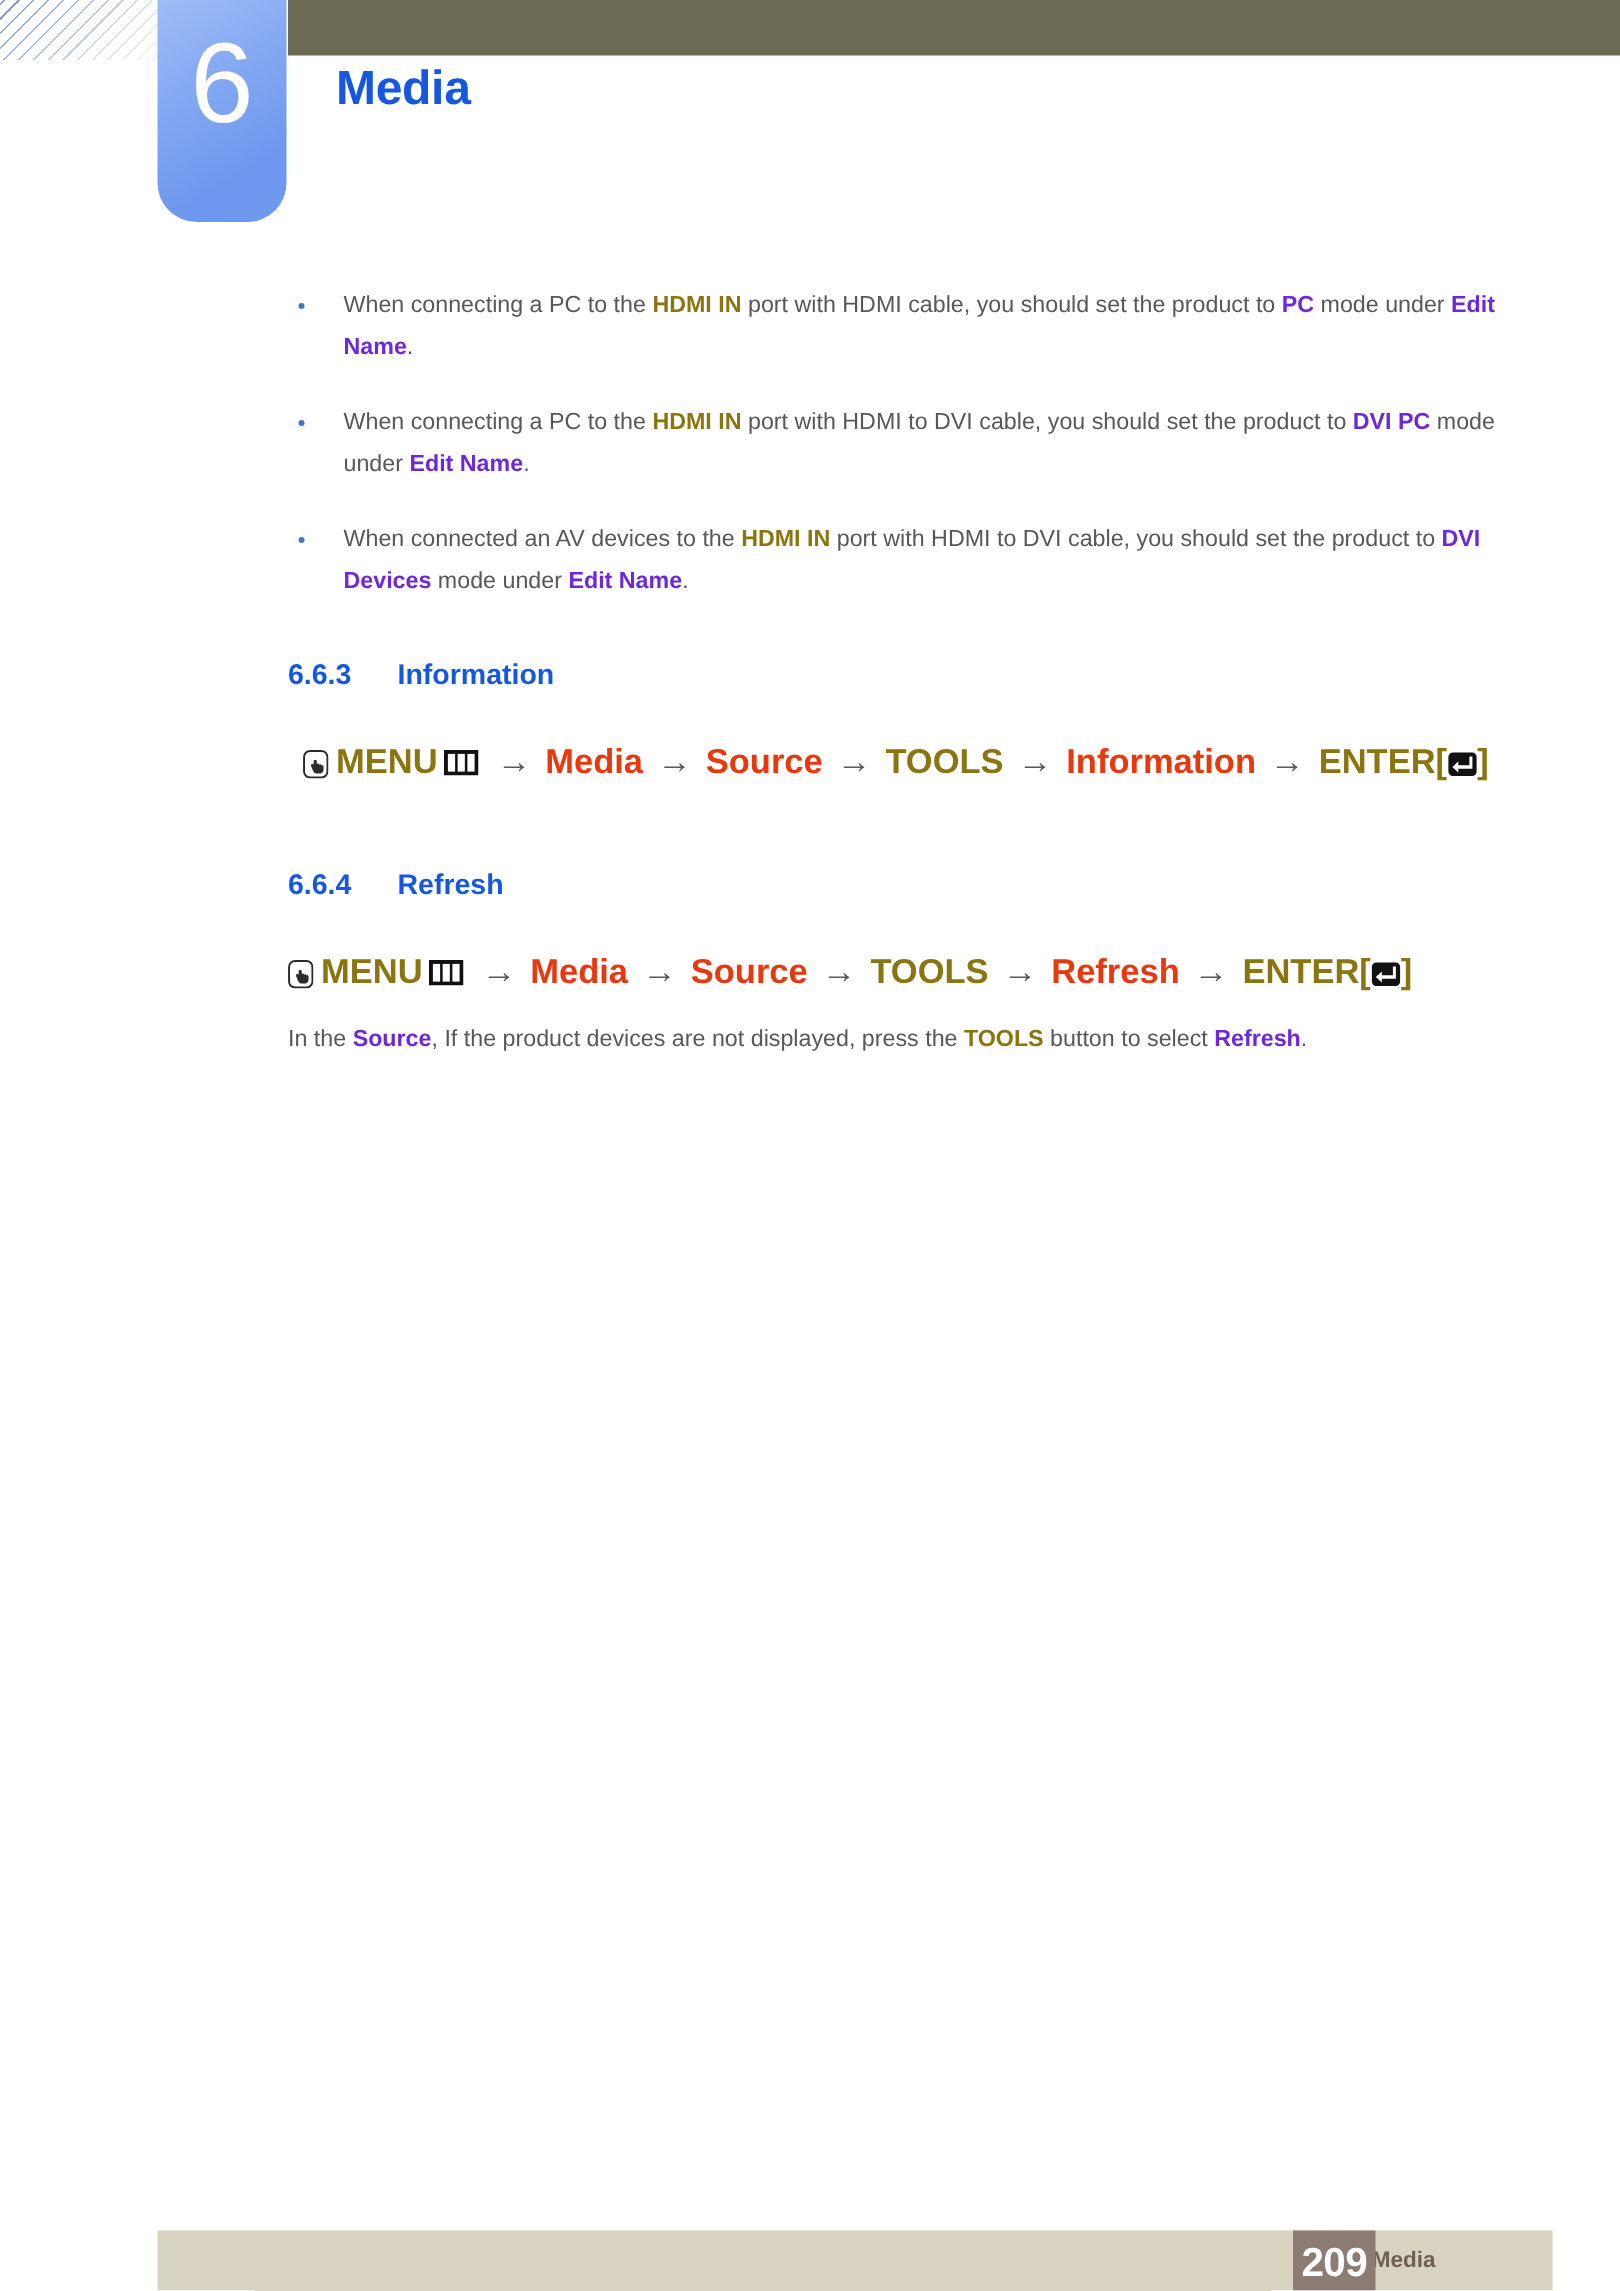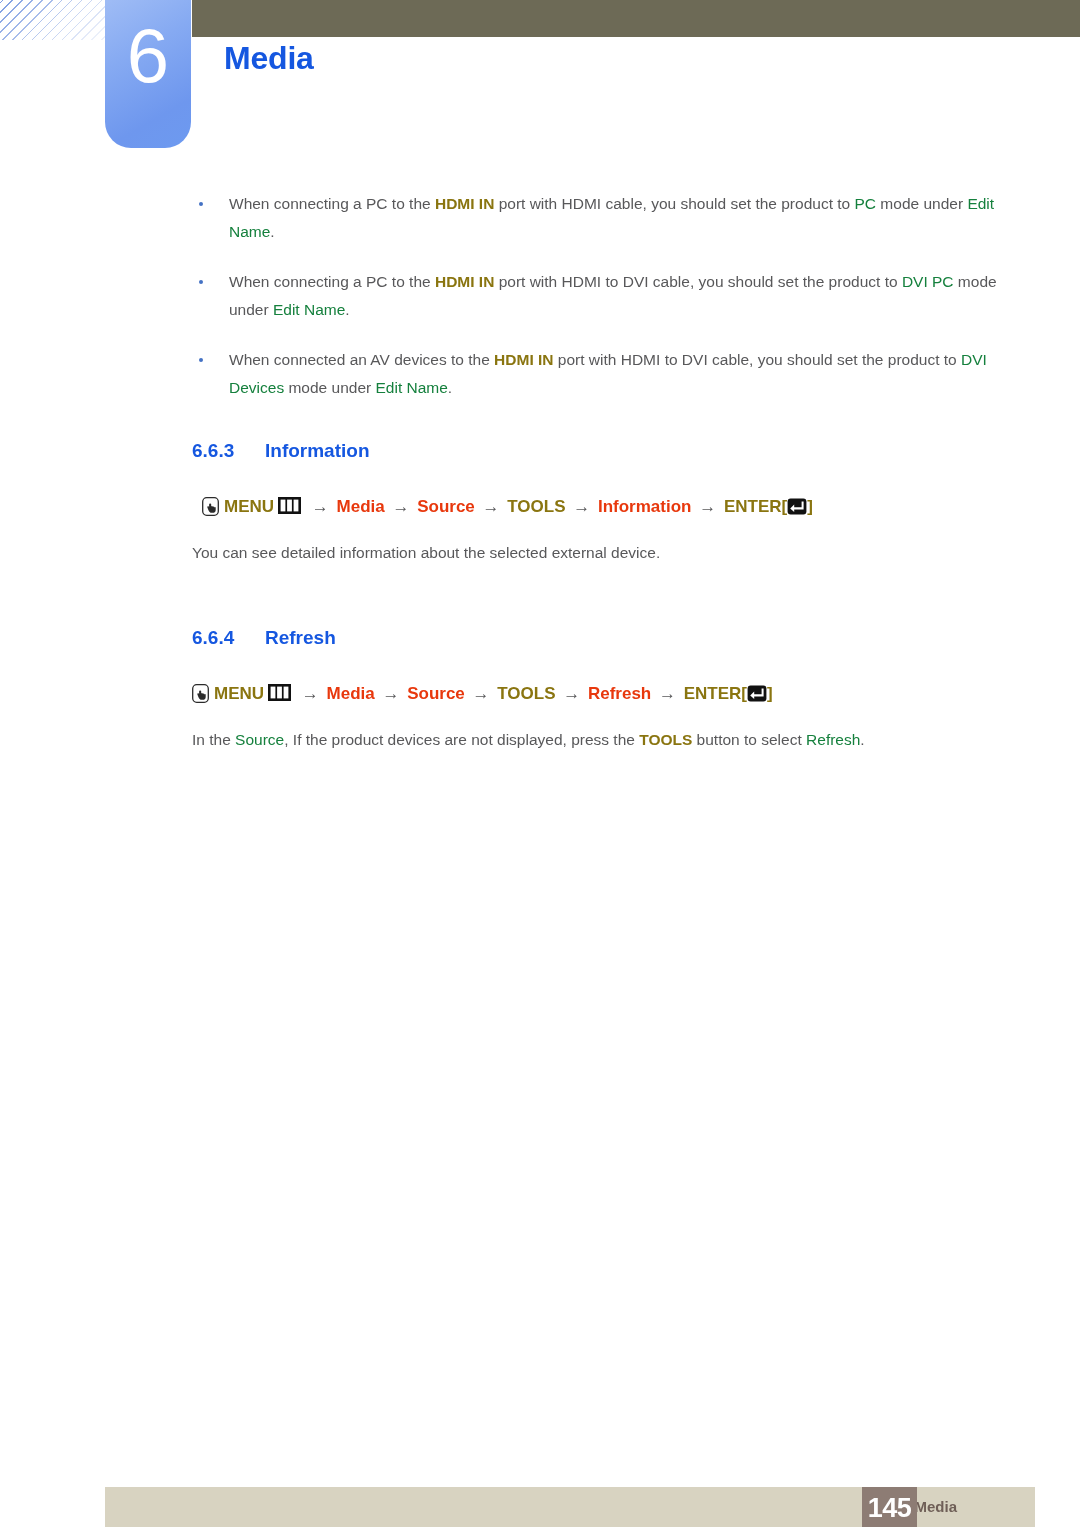--- a/index.html
+++ b/index.html
@@ -80,37 +80,37 @@
   }
   .bullet-item .dot {
     position: absolute;
     left: 199px;
     top: 12px;
     width: 4px; height: 4px;
     background: #4472c4;
     border-radius: 50%;
   }
 
-  .hl-red   { color: #15803d; font-weight: normal; }
+  .hl-red   { color: #6d28d9; font-weight: bold; }
   .hl-olive { color: #8a7510; font-weight: bold; }
 
   h3.section-head {
     margin: 0;
     padding: 0;
     position: relative;
     font-size: 19px;
     font-weight: bold;
     color: #1557e0;
     line-height: 26px;
   }
   h3.section-head .num { position: absolute; left: 0; }
   h3.section-head .txt { position: absolute; left: 73px; }
 
   .menu-path {
-    font-size: 17px;
+    font-size: 23px;
     line-height: 26px;
     font-weight: bold;
     white-space: nowrap;
   }
   .menu-path .olive { color: #8a7510; }
   .menu-path .red   { color: #e8380d; }
   .menu-path .arrow { color: #58585a; font-weight: normal; padding: 0 3px; }
 
   .para {
     font-size: 15.5px;
@@ -194,21 +194,20 @@
               <path d="M7.1 12.9 L7.1 7.6 q0-1.15 1.05-1.15 q1.05 0 1.05 1.15 L9.2 9.5 q0.25-0.7 0.95-0.55 q0.65 0.15 0.65 0.95 q0.3-0.55 0.9-0.4 q0.6 0.15 0.6 0.9 q0.3-0.45 0.85-0.3 q0.55 0.15 0.55 0.85 L13.7 13.2 q0 1.9-1.7 2.5 L8.6 15.7 q-1.5-0.5-2-2.1 L5.4 10.6 q-0.35-0.95 0.5-1.35 q0.85-0.35 1.2 0.6 Z" fill="#2b2b2b"></path>
             </svg></span><span class="olive">MENU</span><span class="ic-menu"><svg viewBox="0 0 23 17" width="23" height="17">
               <rect x="0" y="0" width="23" height="17" fill="#111"></rect>
               <rect x="2.6" y="2.6" width="4.8" height="11.8" fill="#fff"></rect>
               <rect x="9.1" y="2.6" width="4.8" height="11.8" fill="#fff"></rect>
               <rect x="15.6" y="2.6" width="4.8" height="11.8" fill="#fff"></rect>
             </svg></span><span class="arrow"> → </span><span class="red">Media</span><span class="arrow"> → </span><span class="red">Source</span><span class="arrow"> → </span><span class="olive">TOOLS</span><span class="arrow"> → </span><span class="red">Information</span><span class="arrow"> → </span><span class="olive">ENTER</span><span class="olive">[</span><span class="ic-enter"><svg viewBox="0 0 20 17" width="20" height="17">
               <rect x="0.6" y="0.6" width="18.8" height="15.8" rx="3" ry="3" fill="#111"></rect>
               <path d="M14.6 3.4 L14.6 9.2 L7.2 9.2 L7.2 6.6 L3.2 10.4 L7.2 14.0 L7.2 11.5 L16.6 11.5 L16.6 3.4 Z" fill="#fff"></path>
             </svg></span><span class="olive">]</span></div>
-        <div class="para" style="margin-top: 18px;"><span>You can see detailed information about the selected external device.</span></div>
       </div>
       <div style="position: relative; margin-top: 58px; padding-left: 192px; padding-right: 60px;">
         <h3 class="section-head" style="height: 26px;">
           <span class="num">6.6.4</span>
           <span class="txt">Refresh</span>
         </h3>
         <div class="menu-path" style="margin-top: 30px; "><span class="ic-hand"><svg viewBox="0 0 17 19" width="17" height="19">
               <rect x="0.7" y="0.7" width="15.6" height="17.6" rx="4" ry="4" fill="#fff" stroke="#2b2b2b" stroke-width="1.3"></rect>
               <path d="M7.1 12.9 L7.1 7.6 q0-1.15 1.05-1.15 q1.05 0 1.05 1.15 L9.2 9.5 q0.25-0.7 0.95-0.55 q0.65 0.15 0.65 0.95 q0.3-0.55 0.9-0.4 q0.6 0.15 0.6 0.9 q0.3-0.45 0.85-0.3 q0.55 0.15 0.55 0.85 L13.7 13.2 q0 1.9-1.7 2.5 L8.6 15.7 q-1.5-0.5-2-2.1 L5.4 10.6 q-0.35-0.95 0.5-1.35 q0.85-0.35 1.2 0.6 Z" fill="#2b2b2b"></path>
             </svg></span><span class="olive">MENU</span><span class="ic-menu"><svg viewBox="0 0 23 17" width="23" height="17">
@@ -222,13 +221,13 @@
             </svg></span><span class="olive">]</span></div>
         <div class="para" style="margin-top: 18px;"><span>In the </span><span class="hl-red">Source</span><span>, If the product devices are not displayed, press the </span><span class="hl-olive">TOOLS</span><span> button to select </span><span class="hl-red">Refresh</span><span>.</span></div>
       </div>
     </div>
 
 </div>
 
 <div class="footer-bar">
   <span class="footer-label">6 Media</span>
 </div>
-<div class="footer-page">145</div>
+<div class="footer-page">209</div>
 
 </body></html>

